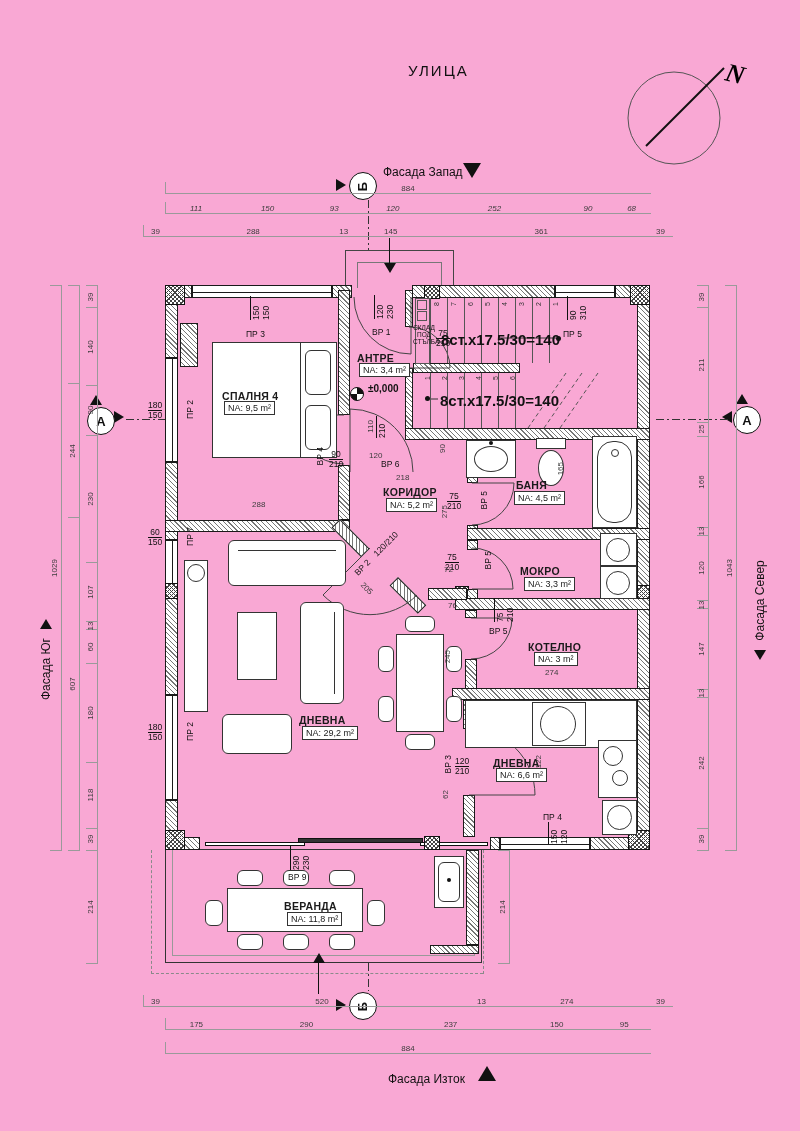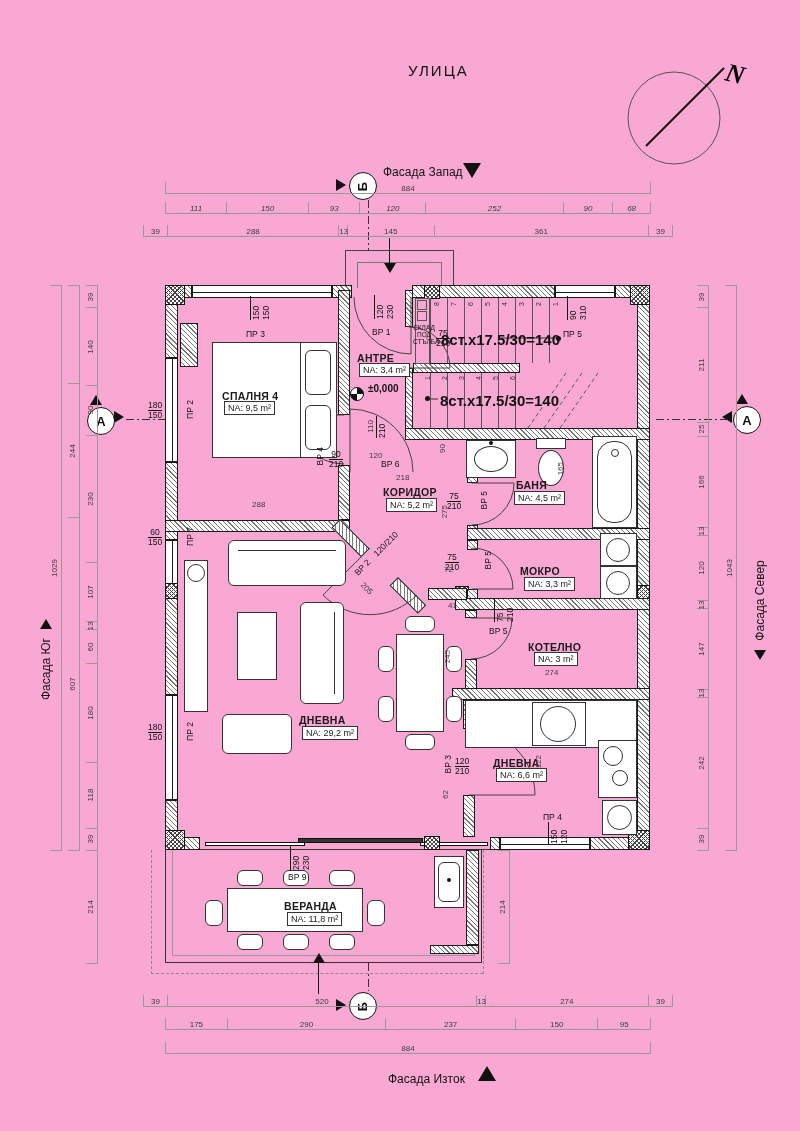--- a/index.html
+++ b/index.html
@@ -38,21 +38,21 @@
   .vfrac span:first-child{border-right:1px solid #111;}
   .tiny{font-size:6.5px;line-height:7px;color:#111;position:absolute;}
   .stepnum{position:absolute;font-size:7px;color:#333;writing-mode:vertical-rl;transform:rotate(180deg);}
   .stair-label{position:absolute;font-size:15px;font-weight:bold;color:#111;white-space:nowrap;}
   .big-label{position:absolute;font-size:15px;letter-spacing:2px;color:#111;}
   .facade{position:absolute;font-size:12px;color:#111;white-space:nowrap;}
   .rot-90{transform:rotate(-90deg);transform-origin:left top;}
   .rot45{transform:rotate(45deg);}
   .rotm45{transform:rotate(-45deg);transform-origin:left top;}
   
-  .chain-h{position:absolute;display:flex;height:11px;border-left:1px solid #9a9a9a;border-bottom:1px solid #9a9a9a;}
+  .chain-h{position:absolute;display:flex;height:11px;border-left:1px solid #9a9a9a;border-bottom:1px solid #9a9a9a;align-items:flex-end;}
   .chain-h .seg{position:relative;border-right:1px solid #9a9a9a;}
   .chain-h .seg span{position:absolute;left:0;right:0;bottom:0;text-align:center;font-size:8px;color:#3c3c3c;}
   .chain-v{position:absolute;display:flex;flex-direction:column;width:11px;border-top:1px solid #9a9a9a;border-right:1px solid #9a9a9a;}
   .chain-v .seg{position:relative;border-bottom:1px solid #9a9a9a;}
   .chain-v .seg span{position:absolute;top:50%;left:0;transform:translateY(-50%) rotate(180deg);
     writing-mode:vertical-rl;font-size:8px;color:#3c3c3c;}
   
   .tri{position:absolute;width:0;height:0;}
   .tri.d{border-left:9px solid transparent;border-right:9px solid transparent;border-top:15px solid #111;}
   .tri.u{border-left:9px solid transparent;border-right:9px solid transparent;border-bottom:15px solid #111;}
@@ -469,21 +469,21 @@
   <div class="vfrac" style="left:290px;top:846px;height:24px;">
     <span>290</span>
       <span>230</span>
   </div>
   <div class="code" style="left:288px;top:873px;">ВР 9</div>
 
   <div class="dim" style="left:252px;top:500px;">288</div>
   <div class="dim" style="left:396px;top:473px;">218</div>
   <div class="dim vdim" style="left:440px;top:505px;">275</div>
   <div class="dim" style="left:444px;top:565px;">72</div>
-  <div class="dim" style="left:448px;top:601px;">41</div>
+  <div class="dim" style="left:448px;top:601px;">76</div>
   <div class="dim vdim" style="left:443px;top:650px;">245</div>
   <div class="dim vdim" style="left:534px;top:755px;">122</div>
   <div class="dim vdim" style="left:441px;top:790px;">62</div>
   <div class="dim vdim" style="left:556px;top:462px;">165</div>
   <div class="dim vdim" style="left:438px;top:444px;">90</div>
 
   <div class="chain-h" style="left:165px;top:182px;width:485px;">
     <div class="seg" style="flex:884 0 0;">
         <span>884</span>
       </div>

